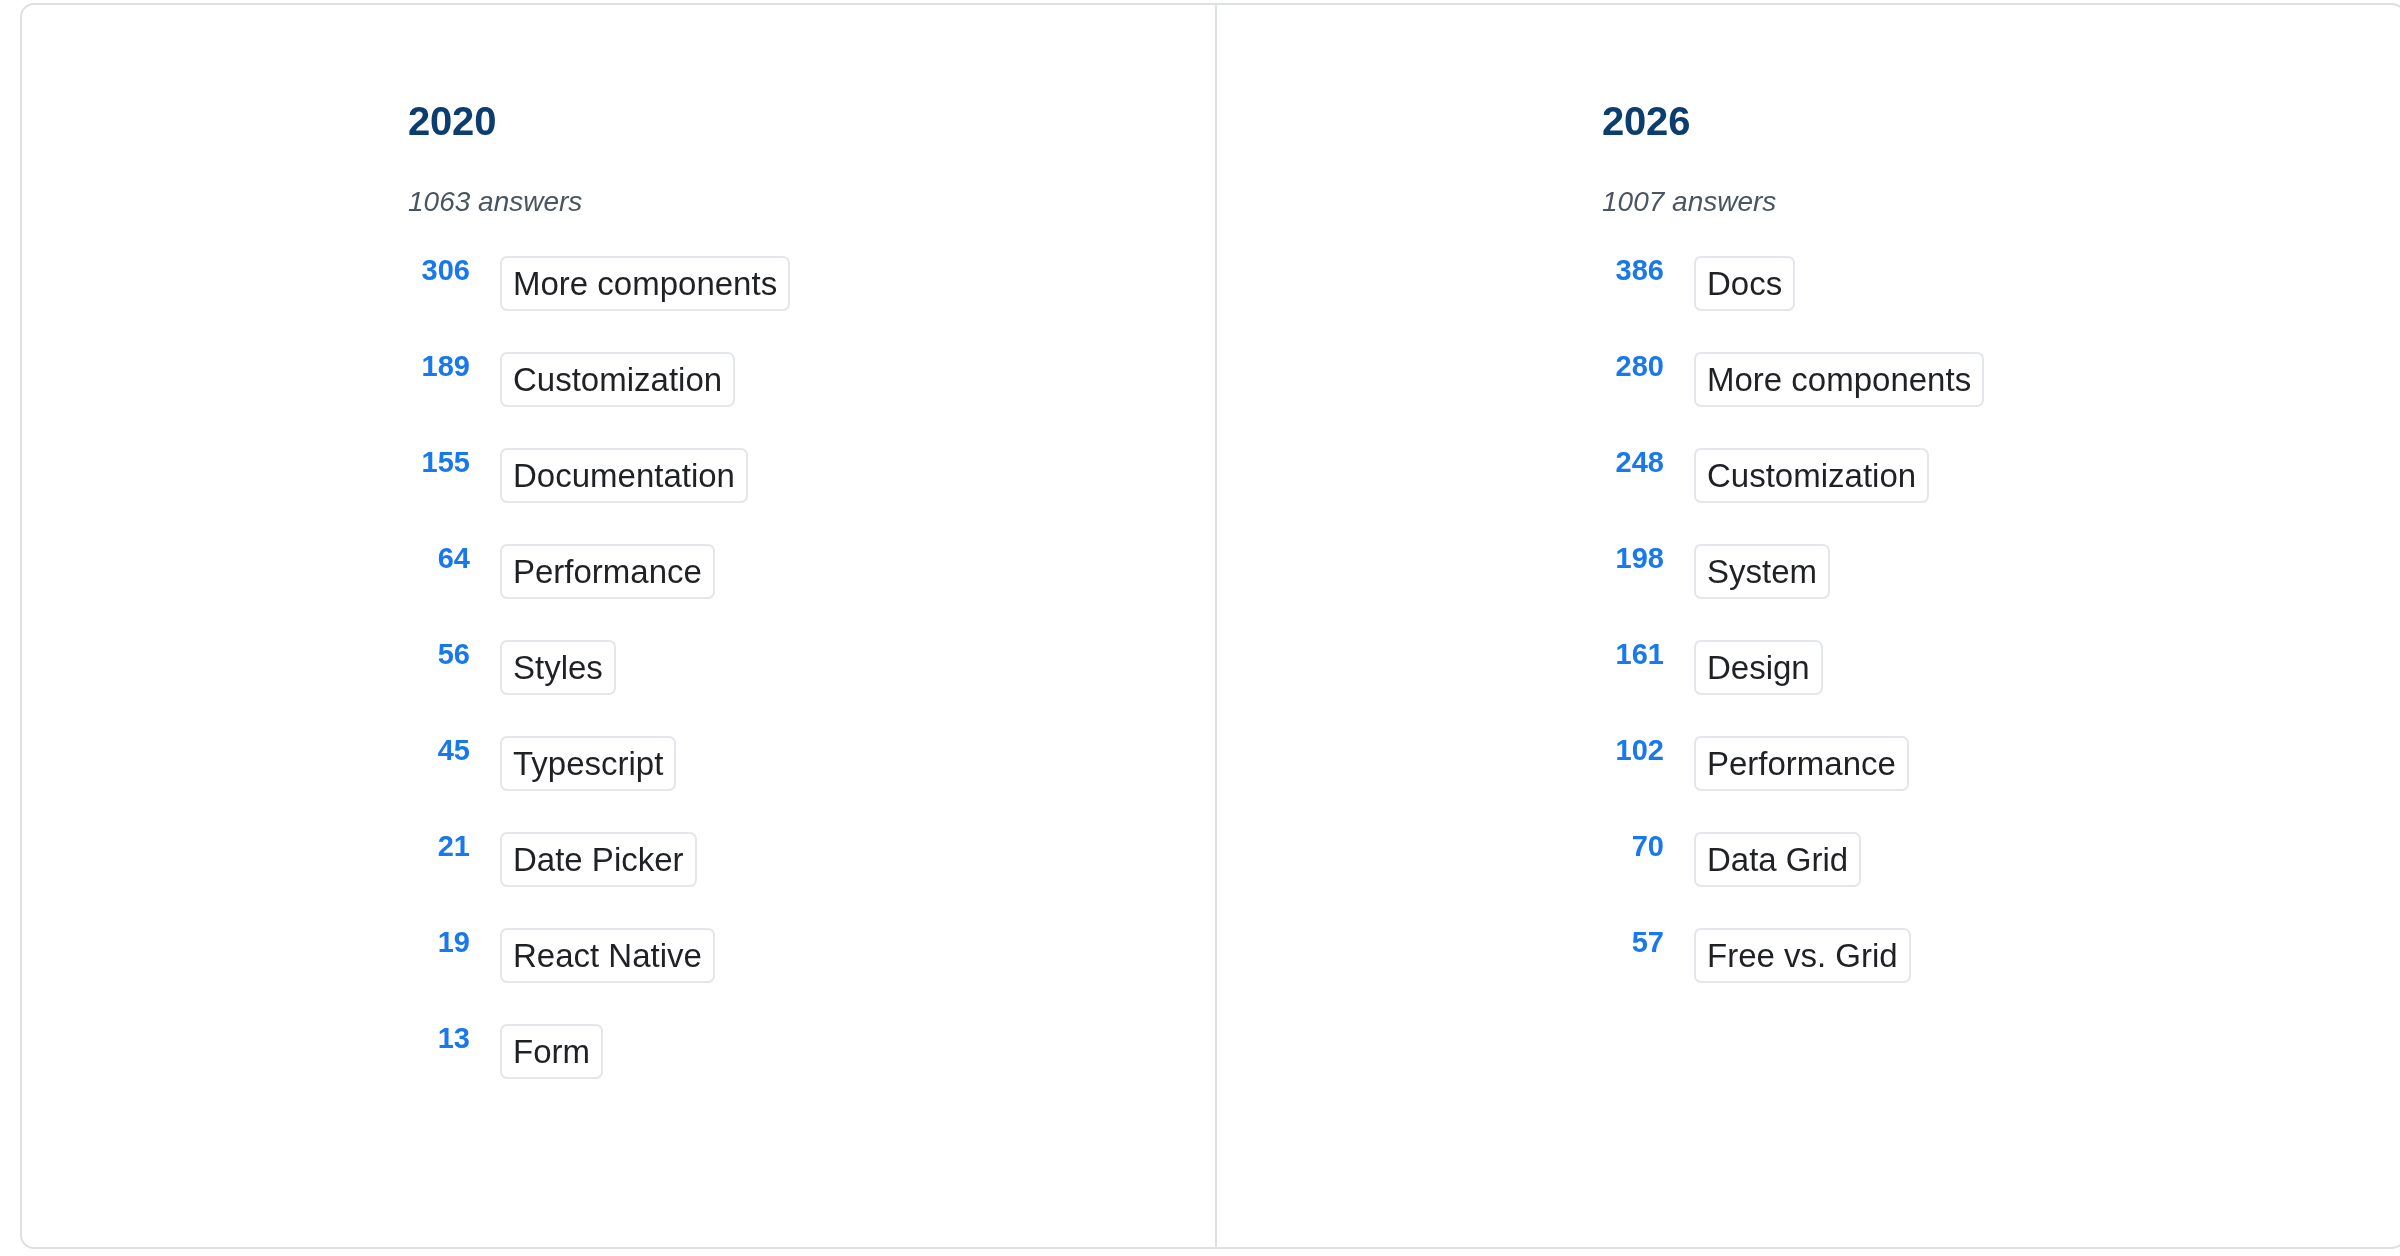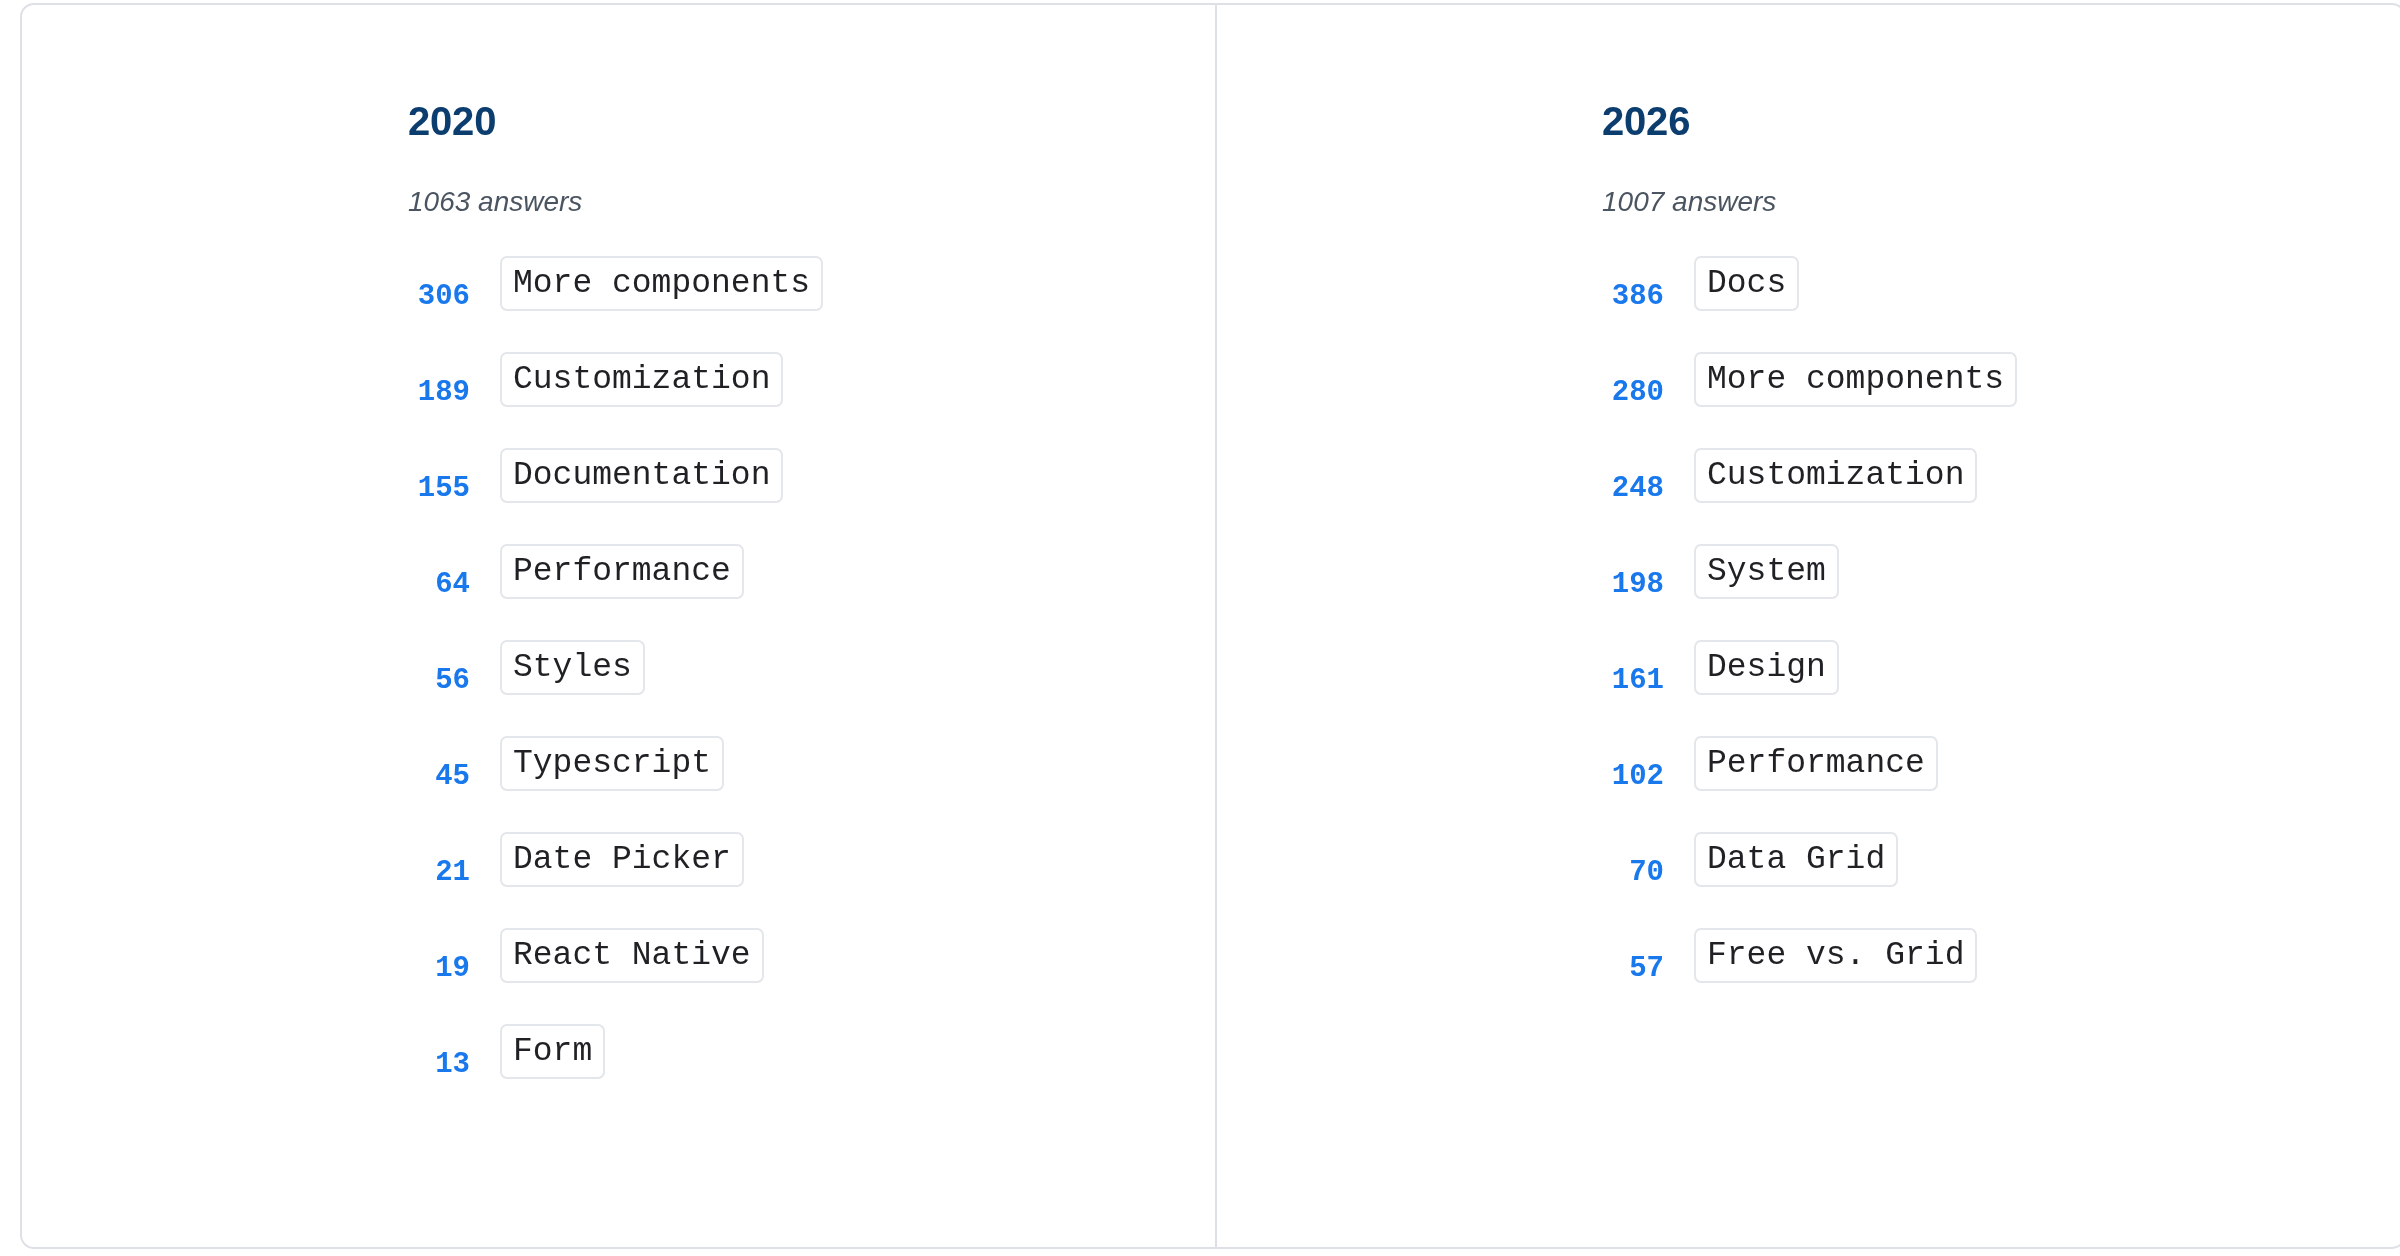--- a/index.html
+++ b/index.html
@@ -75,24 +75,23 @@
     margin-bottom: 0;
     font-style: italic;
   }
 
   .rows {
     margin-top: 40px;
   }
 
   .row {
     display: flex;
-    align-items: flex-end;
+    align-items: flex-start;
     height: 55px;
     margin-bottom: 41px;
-    font-family: Liberation Mono, monospace;
   }
   .row:last-child { margin-bottom: 0; }
 
   .row-count {
     width: 62px;
     text-align: right;
     font-size: 29px;
     font-weight: bold;
     color: #1878ec;
     line-height: 1;

